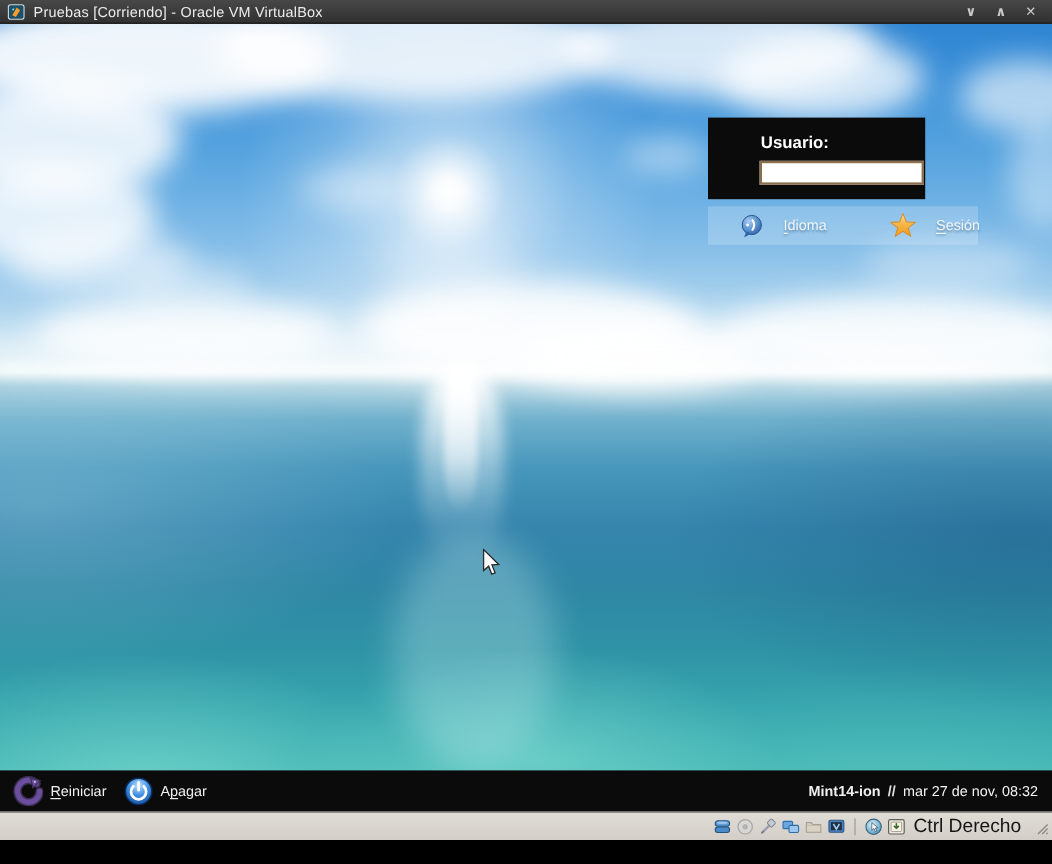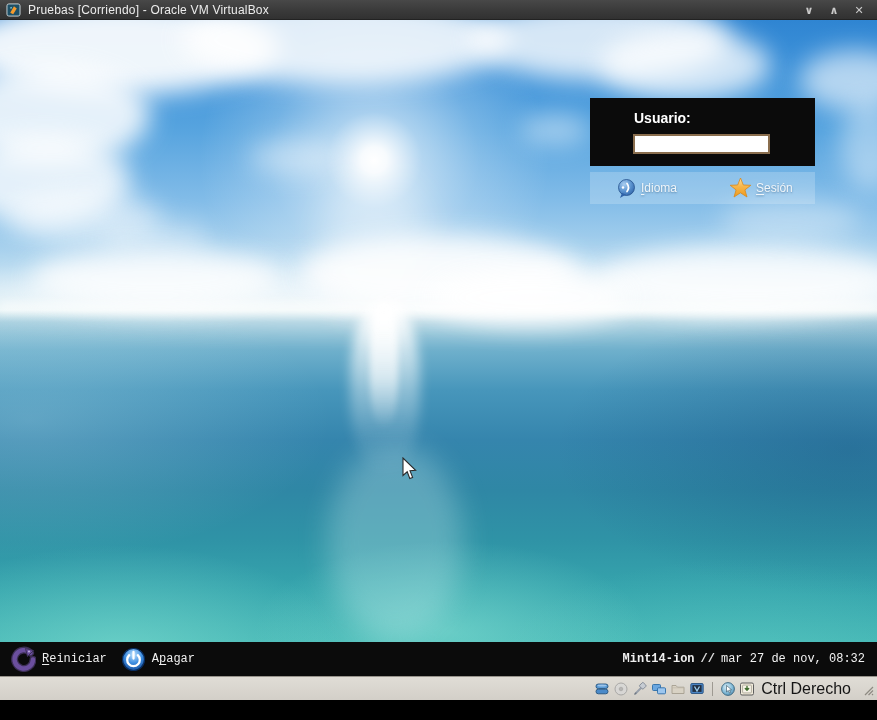--- a/index.html
+++ b/index.html
@@ -39,33 +39,33 @@
   .beam  { position:absolute; filter:blur(18px); background:rgba(255,255,255,.3); border-radius:50%; }
   .refl1 { position:absolute; left:350px; top:280px; width:70px; height:175px; filter:blur(6px); border-radius:45%;
     background:linear-gradient(180deg, rgba(255,255,255,.95), rgba(255,255,255,.45) 45%, rgba(255,255,255,.1) 80%, rgba(255,255,255,0)); }
   .refl2 { position:absolute; left:370px; top:283px; width:28px; height:125px; filter:blur(3px); border-radius:40%;
     background:linear-gradient(180deg, rgba(255,255,255,1), rgba(255,255,255,.55) 60%, rgba(255,255,255,0)); }
   .refl3 { position:absolute; left:328px; top:425px; width:135px; height:195px; filter:blur(14px); border-radius:50%;
     background:rgba(215,245,245,.28); }
   .horizon-line { position:absolute; left:0; top:282px; width:877px; height:9px; filter:blur(4px); background:rgba(255,255,255,.5); }
 
   
-  .login-box { position:absolute; left:590px; top:78px; width:225px; height:68px; background:#0b0b0b; }
+  .login-box { position:absolute; left:590px; top:78px; width:181px; height:68px; background:#0b0b0b; }
   .login-label { position:absolute; left:44px; top:12px; color:#fff; font-size:14px; font-weight:bold; }
   .login-input { position:absolute; left:43px; top:36px; width:137px; height:20px; border:2px solid #8a6e4e; background:#fff; outline:none; font-size:12px; padding:0 3px; }
   .login-actions { position:absolute; left:590px; top:152px; width:225px; height:32px;
     background:rgba(255,255,255,.2); display:flex; align-items:center; }
-  .mdm-btn { display:flex; align-items:center; gap:4px; color:#f0f6fa; font-size:12px; cursor:default;
+  .mdm-btn { display:flex; align-items:center; gap:16px; color:#f0f6fa; font-size:12px; cursor:default;
     text-shadow:0 1px 2px rgba(0,40,80,.4); }
   .btn-lang { margin-left:26px; }
   .btn-sess { margin-left:52px; }
 
   
   .mdm-bar { position:absolute; left:0; bottom:0; width:877px; height:34px; background:#0b0b0b;
-    display:flex; align-items:center; color:#efefef; font-size:12px;font-family:Liberation Mono, monospace; }
+    display:flex; align-items:center; color:#efefef; font-size:12px; }
   .action-btn { display:flex; align-items:center; gap:6px; cursor:default; }
   .act-restart { margin-left:10px; }
   .act-shutdown { margin-left:14px; }
   .mdm-right { margin-left:auto; margin-right:12px; display:flex; align-items:flex-start; gap:6px; white-space:nowrap; }
   .hostname { font-weight:bold; }
   .hostsep { color:#e0e0e0; font-weight:bold; }
   .clock { color:#f2f2f2; }
 
   
   .statusbar { height:24px; background:linear-gradient(180deg,#e0ddd6 0%,#d3cfc8 100%);

